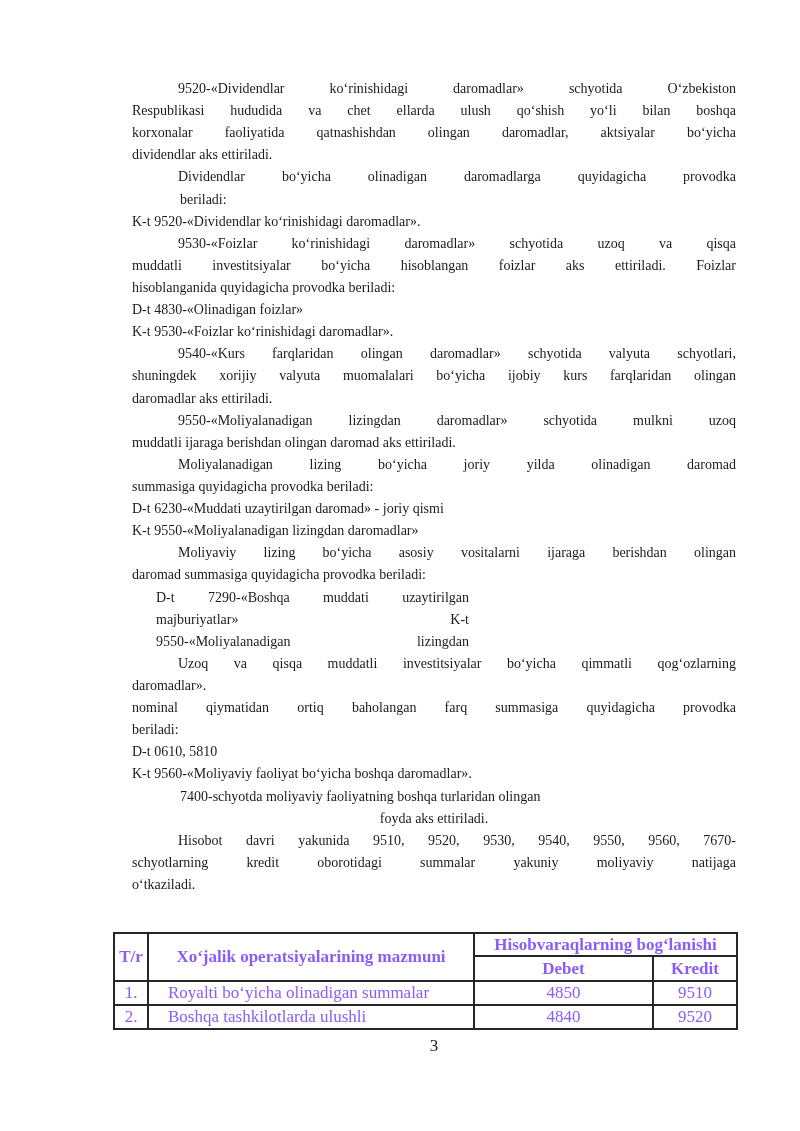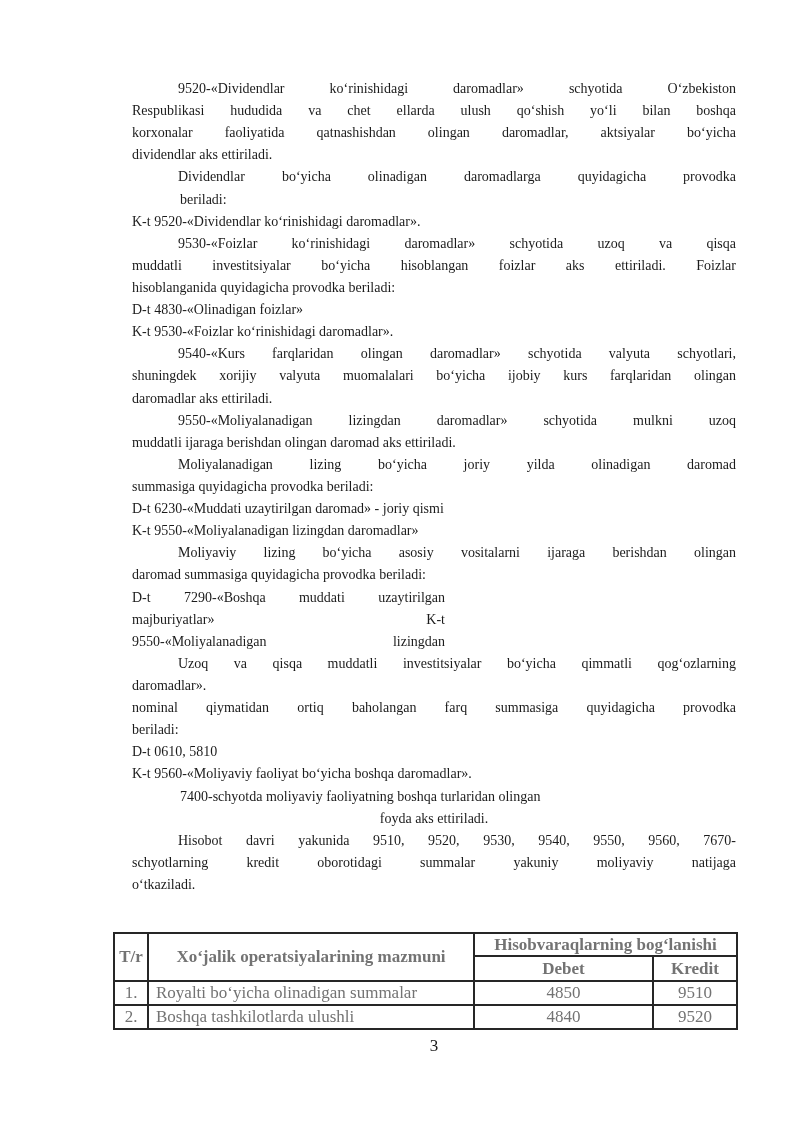--- a/index.html
+++ b/index.html
@@ -23,42 +23,42 @@
   .ln { height: 22.12px; overflow: hidden; }
   
   .ij { text-indent: 46px; text-align: justify; text-align-last: justify; }
   
   .j  { text-align: justify; text-align-last: justify; }
   
   .il { text-indent: 48px; }
   
   .c  { text-align: center; }
   
-  .nj { width: 313px; text-align: justify; text-align-last: justify; }
+  .nj { width: 313px; text-align: justify; text-align-last: justify; margin-left: 24px; }
   
 
   
   .optable {
     position: absolute;
     left: 113px; top: 932px;
     width: 623px;
     border-collapse: collapse;
     table-layout: fixed;
     font-size: 17px;
-    color: #737373;
+    color: #8b5cf6;
   }
   .optable td {
     border: 2px solid #262626;
     padding: 0 4px;
     text-align: center;
     vertical-align: middle;
     overflow: hidden;
   }
   .optable .th { font-weight: bold; }
-  .optable td.cell-left { text-align: left; padding-left: 7px; }
+  .optable td.cell-left { text-align: left; padding-left: 19px; }
   .optable tr.hr1 { height: 23px; }
   .optable tr.hr2 { height: 25px; }
   .optable tr.dr  { height: 24px; }
 
   .pageno {
     position: absolute;
     left: 132px; top: 1036px; width: 604px;
     text-align: center;
     font-size: 17px;
   }

